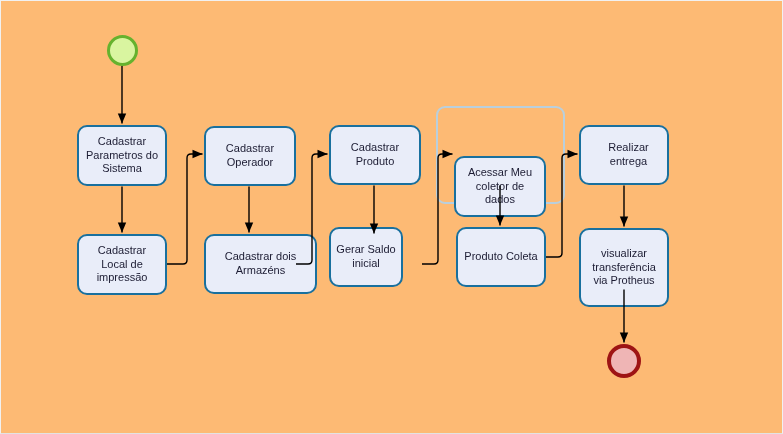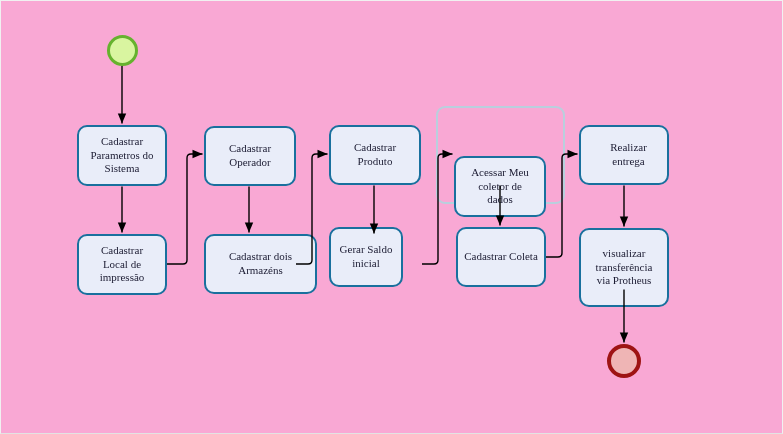--- a/index.html
+++ b/index.html
@@ -1,23 +1,23 @@
 <!DOCTYPE html>
 <html><head>
 <meta charset="utf-8">
 <style>
   html,body { margin:0; padding:0; background:#ffffff; }
   .canvas {
     position:relative;
     width:783px; height:434px;
-    background:#f9a8d4;
+    background:#fdba74;
     border:1px solid #f1f1f1;
     border-bottom-color:#e3e3e3;
     box-sizing:border-box;
-    font-family:Liberation Serif, serif;
+    font-family:Liberation Sans, sans-serif;
     overflow:hidden;
   }
   .task {
     position:absolute;
     box-sizing:border-box;
     background:#e9edf9;
     border:2.5px solid #19709e;
     border-radius:10px;
     display:flex; align-items:center; justify-content:center;
     text-align:center;
@@ -99,21 +99,21 @@
 inicial</span>
   </div>
 
   <div class="task" style="left:453px; top:123px; width:92px; height:61px;margin-top:32px;">
     <span class="task-label">Acessar Meu
 coletor de
 dados</span>
   </div>
 
   <div class="task" style="left:455px; top:226px; width:90px; height:60px;">
-    <span class="task-label">Cadastrar Coleta</span>
+    <span class="task-label">Produto Coleta</span>
   </div>
 
   <div class="task" style="left:578px; top:124px; width:90px; height:60px;padding-left:12px;">
     <span class="task-label">Realizar
 entrega</span>
   </div>
 
   <div class="task" style="left:578px; top:227px; width:90px; height:79px;">
     <span class="task-label">visualizar
 transferência

